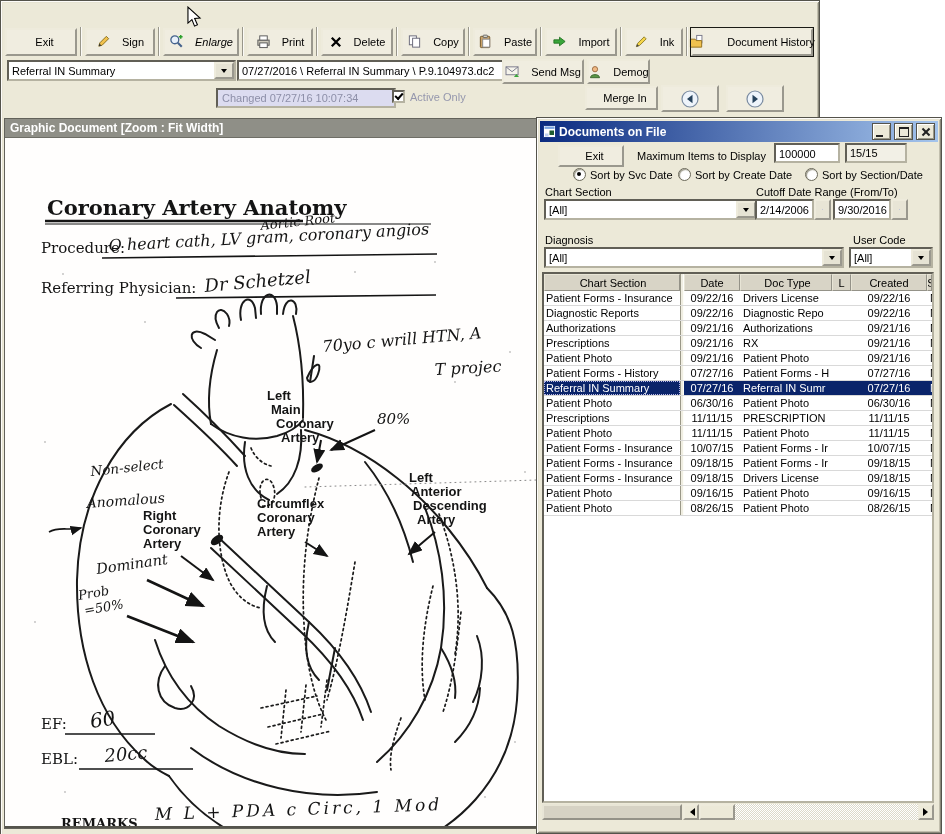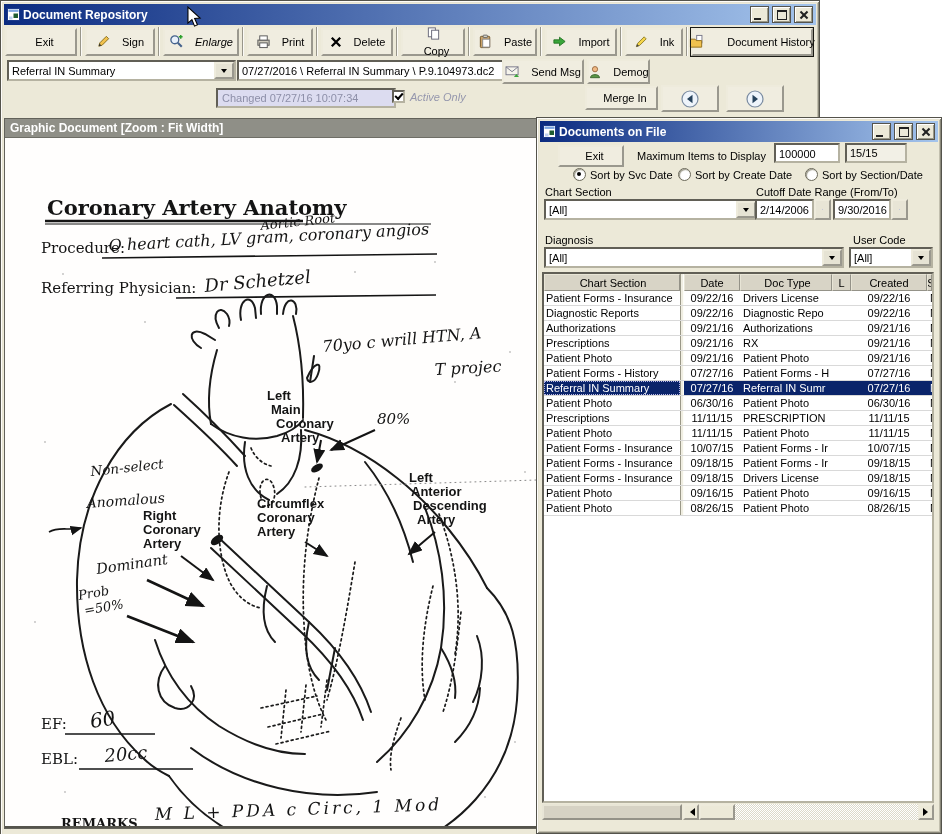--- a/index.html
+++ b/index.html
@@ -46,21 +46,21 @@
       align-items:center;padding-left:5px;color:#fff;font-weight:bold;font-size:12px;box-sizing:border-box;}
   .doc{position:absolute;left:0;top:19px;right:0;bottom:2px;background:#fffefd;overflow:hidden;}
   .viewer::after{content:"";position:absolute;left:0;right:0;bottom:0;height:2px;background:#55544c;}
   .docsvg{margin-top:4px;display:block;}
   .docsvg .ser{font-family:"DejaVu Serif",serif;fill:#141414;}
   .docsvg .hw{font-family:"DejaVu Serif",serif;font-style:italic;fill:#141414;}
   .docsvg .lab{font-family:"Liberation Sans",sans-serif;font-weight:bold;font-size:13px;fill:#141414;}
   .cb{width:13px;height:13px;background:#fff;border:2px inset #b5b2a1;box-sizing:border-box;position:relative;flex:none;}
   .cb.checked::after{content:"";position:absolute;left:1px;top:1px;width:6px;height:3px;
       border-left:2px solid #000;border-bottom:2px solid #000;transform:rotate(-48deg);}
-  .gray-label{color:#9597ad;font-style:italic;}
+  .gray-label{color:#9597ad;}
   .radio-item{position:absolute;display:flex;align-items:center;gap:4px;}
   .radio{width:11px;height:11px;border-radius:50%;background:#fff;border:1px solid #6a6858;
       box-shadow:inset 1px 1px 1px #9a9888;position:relative;flex:none;}
   .radio.checked::after{content:"";position:absolute;left:3px;top:3px;width:4px;height:4px;border-radius:50%;background:#000;}
   .tbl{position:absolute;background:#fff;border:2px inset #b5b2a1;overflow:hidden;box-sizing:border-box;}
   .thead{display:flex;height:17px;}
   .th{background:#d8d4c6;border:1px outset #e8e5d6;font-size:11px;display:flex;align-items:center;
       justify-content:center;box-sizing:border-box;overflow:hidden;white-space:nowrap;flex:none;}
   .row{display:flex;height:15px;border-bottom:1px solid #d9d9d9;box-sizing:border-box;background:#fff;}
   .cell{font-size:11px;line-height:14px;white-space:nowrap;overflow:hidden;box-sizing:border-box;flex:none;}
@@ -83,38 +83,20 @@
   .inp{font-family:"Liberation Sans",sans-serif;font-size:11px;padding:1px 0 0 3px;outline:none;}
   .count-field{background:#f2f0e6;display:flex;align-items:center;padding-left:3px;font-size:11px;box-sizing:border-box;}
   .navbtn{background:#f0ede0;border:2px outset #eeebdc;display:flex;align-items:center;justify-content:center;box-sizing:border-box;}
   .calbtn{background:#e8e5d6;border:2px outset #eeebdc;display:flex;align-items:center;justify-content:center;box-sizing:border-box;}
   #cursor{position:absolute;left:186px;top:6px;z-index:99;}
 </style>
 </head>
 <body>
 
 <div class="win" style="left:0;top:0;width:820px;height:840px;">
-  <div class="titlebar">
-    <svg class="icn" width="13" height="13" viewBox="0 0 13 13">
-        <rect x="0.5" y="0.5" width="12" height="12" fill="#fff" stroke="#1c3a8a"></rect>
-        <rect x="1.5" y="1.5" width="10" height="2.4" fill="#7ea6e0"></rect>
-        <rect x="6.5" y="5.5" width="4.5" height="4.5" fill="#1f5c30"></rect>
-        <rect x="2" y="8.5" width="3.5" height="3" fill="#bcd0f0"></rect>
-      </svg>
-    <span class="title">Document Repository</span>
-    <span class="winbtn">
-        <span class="g-min"></span>
-      </span>
-    <span class="winbtn">
-        <span class="g-max"></span>
-      </span>
-    <span class="winbtn">
-        <span class="g-close"></span>
-      </span>
-  </div>
 
   <div class="toolbar abs" style="left:4px;top:25px;width:810px;height:31px;">
     <button class="btn tbtn" style="width:72px;">
         <span class="lbl">Exit</span>
       </button>
     <i class="tb-sep"></i>
     <button class="btn tbtn" style="width:70px;">
       <svg class="icn" width="15" height="15" viewBox="0 0 16 16">
           <path d="M3 13 L4 9.5 L11 2.5 L13.5 5 L6.5 12 Z" fill="#f2c24e" stroke="#7a6210" stroke-width="0.9"></path>
           <path d="M3 13 L5.8 12.3 L3.6 10.2 Z" fill="#333"></path>
@@ -140,21 +122,21 @@
       <span class="lbl">Print</span>
       </button>
     <i class="tb-sep"></i>
     <button class="btn tbtn" style="width:72px;">
       <svg class="icn" width="14" height="14" viewBox="0 0 16 16">
           <path d="M3.2 3.2 L12.8 12.8 M12.8 3.2 L3.2 12.8" stroke="#000" stroke-width="2.6"></path>
         </svg>
       <span class="lbl">Delete</span>
       </button>
     <i class="tb-sep"></i>
-    <button class="btn tbtn" style="width:64px;flex-direction:column;">
+    <button class="btn tbtn" style="width:64px;">
       <svg class="icn" width="15" height="15" viewBox="0 0 16 16">
           <rect x="2.5" y="2" width="7.5" height="9.5" fill="#fff" stroke="#667"></rect>
           <rect x="6" y="4.5" width="7.5" height="9.5" fill="#fff" stroke="#667"></rect>
         </svg>
       <span class="lbl">Copy</span>
       </button>
     <i class="tb-sep"></i>
     <button class="btn tbtn" style="width:64px;">
       <svg class="icn" width="15" height="15" viewBox="0 0 16 16">
           <rect x="2.5" y="2.5" width="10" height="12" rx="1" fill="#caa36a" stroke="#6f5426"></rect>

